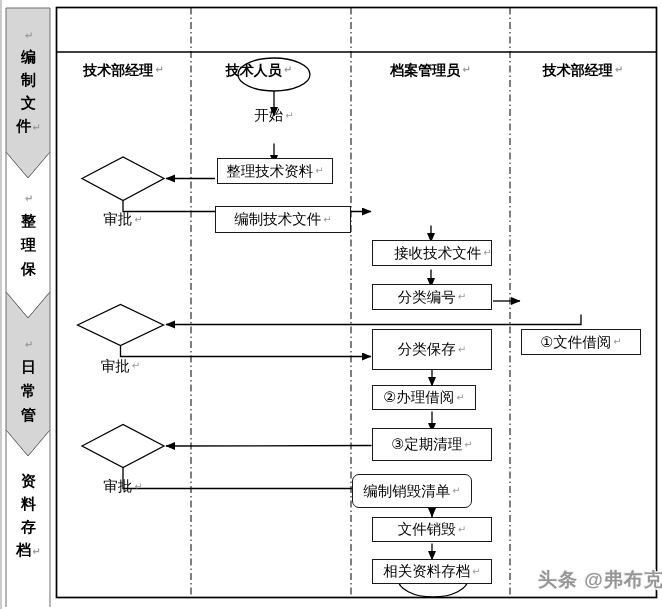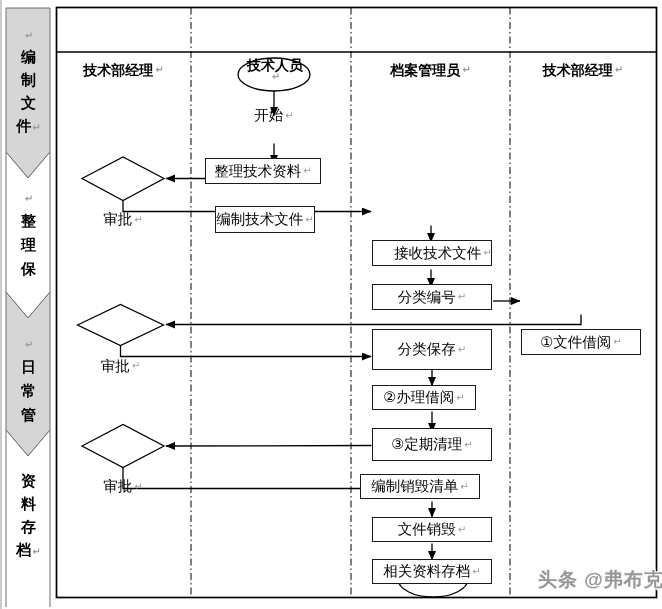--- a/index.html
+++ b/index.html
@@ -111,44 +111,44 @@
       <div class="vline">资</div>
       <div class="vline">料</div>
       <div class="vline">存</div>
       <div class="vline">档<span class="ret">↵</span></div>
     </div>
 
   <div class="node lane-header" style="left:56px;top:14px;width:135px;height:30px;">
     <span>技术部经理</span>
       <span class="ret">↵</span>
   </div>
-  <div class="node lane-header" style="left:195px;top:14px;width:160px;height:30px;flex-direction:column;">
+  <div class="node lane-header" style="left:179px;top:14px;width:160px;height:30px;">
     <span>技术人员</span>
       <span class="ret">↵</span>
   </div>
   <div class="node lane-header" style="left:351px;top:14px;width:159px;height:30px;align-items:center;">
     <span>档案管理员</span>
       <span class="ret">↵</span>
   </div>
   <div class="node lane-header" style="left:510px;top:14px;width:146px;height:30px;">
     <span>技术部经理</span>
       <span class="ret">↵</span>
   </div>
 
   <div class="node shape-label" style="left:238px;top:58px;width:72px;height:33px;">
     <span>开始</span>
       <span class="ret">↵</span>
   </div>
 
-  <div class="node box" style="left:205px;top:117px;width:116px;height:26px;">
+  <div class="node box" style="left:217px;top:117px;width:116px;height:26px;">
     <span>整理技术资料</span>
       <span class="ret">↵</span>
   </div>
 
-  <div class="node box" style="left:215px;top:165px;width:100px;height:27px;">
+  <div class="node box" style="left:215px;top:165px;width:136px;height:27px;">
     <span>编制技术文件</span>
       <span class="ret">↵</span>
   </div>
 
   <div class="node shape-label" style="left:82px;top:157px;width:82px;height:43px;">
     <span>审批</span>
       <span class="ret">↵</span>
   </div>
 
   <div class="node box" style="left:372px;top:199px;width:120px;height:26px;padding-left:22px;">
@@ -179,21 +179,21 @@
   <div class="node box" style="left:372px;top:344px;width:104px;height:25px;">
     <span>②办理借阅</span>
       <span class="ret">↵</span>
   </div>
 
   <div class="node box" style="left:372px;top:387px;width:120px;height:33px;">
     <span>③定期清理</span>
       <span class="ret">↵</span>
   </div>
 
-  <div class="node box" style="left:360px;top:433px;width:120px;height:25px;">
+  <div class="node box" style="left:352px;top:433px;width:120px;height:34px;border-radius:7px;">
     <span>编制销毁清单</span>
       <span class="ret">↵</span>
   </div>
 
   <div class="node shape-label" style="left:82px;top:424px;width:82px;height:43px;">
     <span>审批</span>
       <span class="ret">↵</span>
   </div>
 
   <div class="node box" style="left:372px;top:476px;width:120px;height:25px;">

